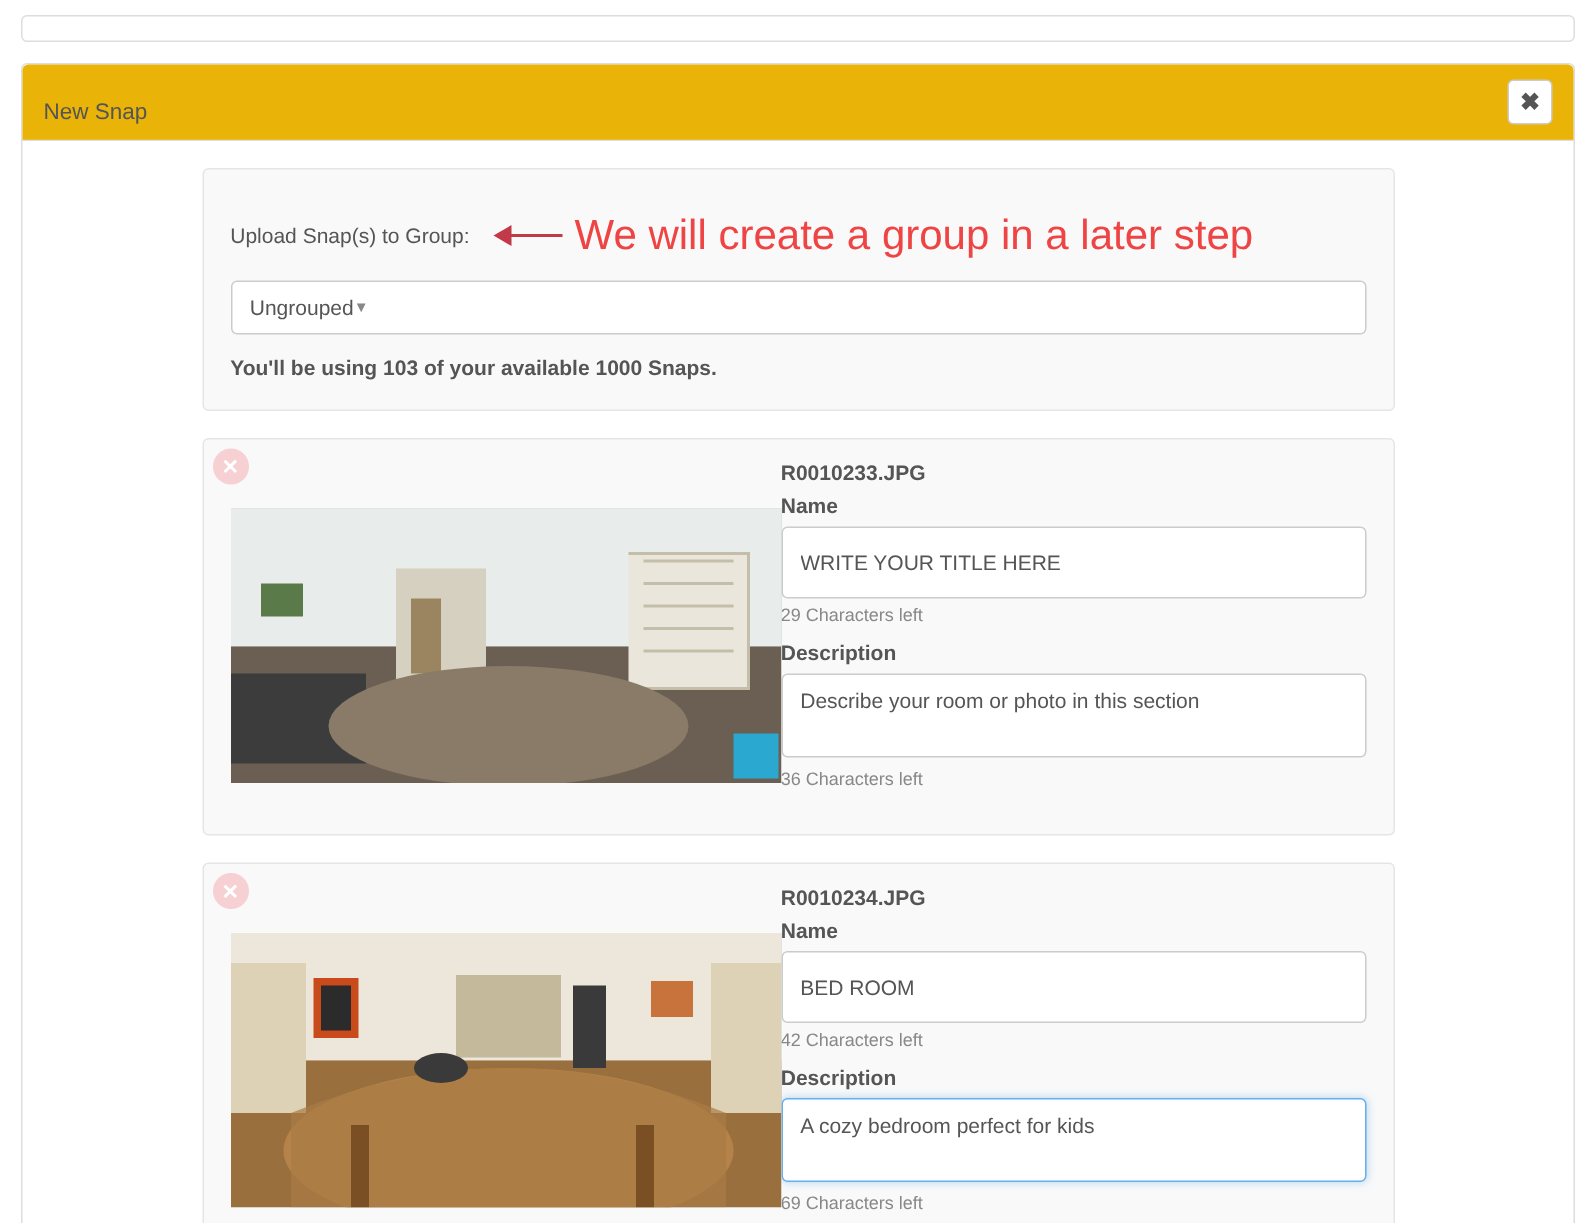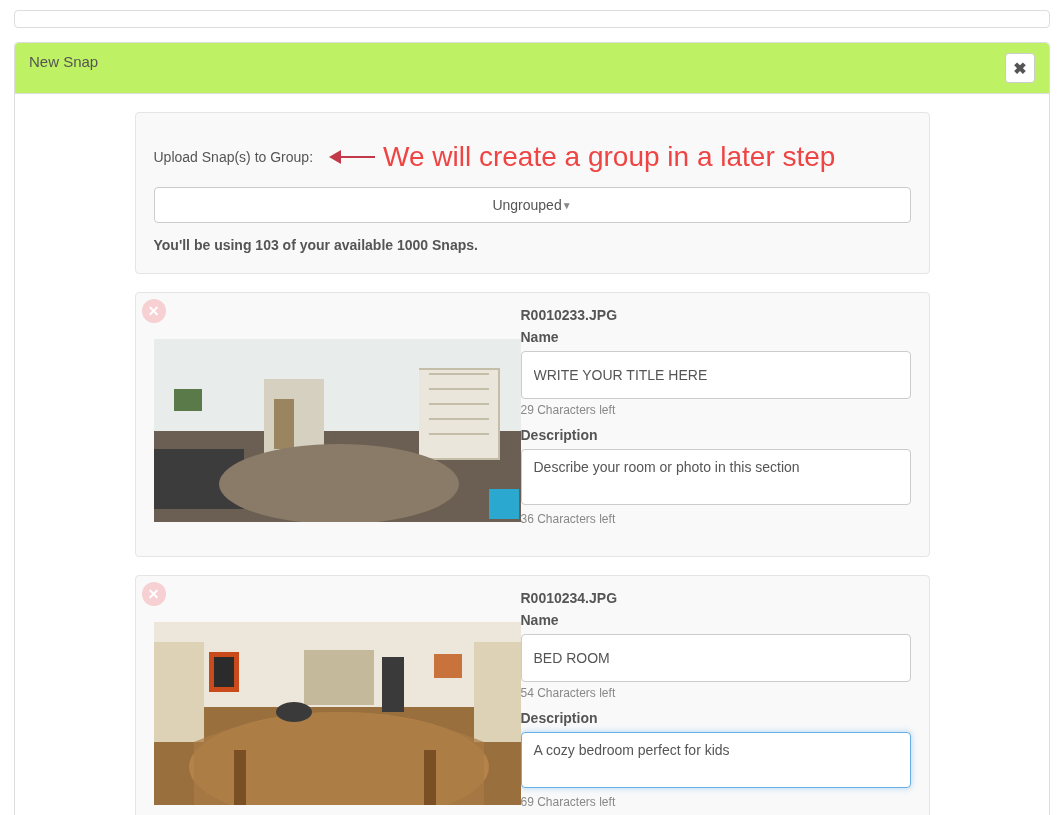--- a/index.html
+++ b/index.html
@@ -19,26 +19,26 @@
     height: 18px;
     margin-bottom: 14px;
     background: #fff;
   }
   .panel {
     border: 1px solid #ddd;
     border-radius: 4px;
     background: #fff;
   }
   .panel-header {
-    background: #bef264;
+    background: #eab308;
     border-bottom: 1px solid #ddd;
     border-radius: 4px 4px 0 0;
     padding: 10px 14px;
     display: flex;
-    align-items: flex-start;
+    align-items: flex-end;
     justify-content: space-between;
     color: #555;
     font-size: 15px;
   }
   .close-btn {
     width: 30px;
     height: 30px;
     border: 1px solid #ccc;
     border-radius: 4px;
     background: #fff;
@@ -102,21 +102,21 @@
     white-space: nowrap;
   }
   .select {
     width: 100%;
     height: 36px;
     border: 1px solid #ccc;
     border-radius: 4px;
     background: #fff;
     display: flex;
     align-items: center;
-    justify-content: center;
+    justify-content: flex-start;
     padding: 0 12px;
     cursor: pointer;
     color: #555;
     margin-bottom: 14px;
   }
   .caret-down {
     font-size: 10px;
     color: #888;
   }
   .usage {
@@ -304,21 +304,21 @@
                   <rect x="80" y="128" width="12" height="55" fill="#7b4f24"></rect>
                   <rect x="270" y="128" width="12" height="55" fill="#7b4f24"></rect>
                   <ellipse cx="140" cy="90" rx="18" ry="10" fill="#3a3a3a"></ellipse>
                 </svg>
               </div>
             </div>
             <div class="form-col">
               <div class="filename">R0010234.JPG</div>
               <div class="field-label">Name</div>
               <input class="text-input" value="BED ROOM" style="">
-              <div class="char-count">54 Characters left</div>
+              <div class="char-count">42 Characters left</div>
               <div class="field-label">Description</div>
               <textarea class="textarea focused" style="">A cozy bedroom perfect for kids</textarea>
               <div class="char-count">69 Characters left</div>
             </div>
           </div>
         </div>
 
       </div>
     </div>
   </div>

